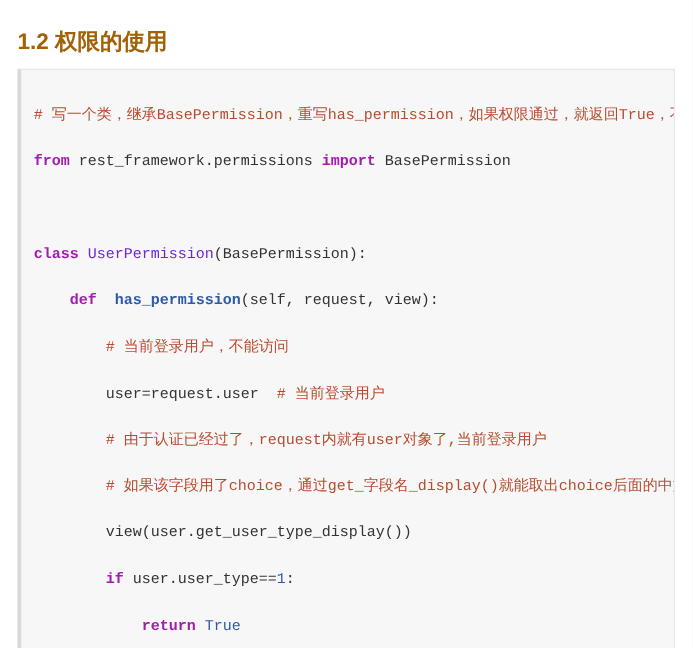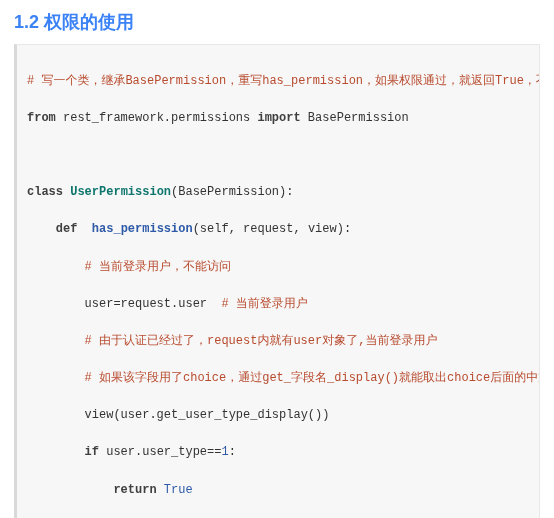--- a/index.html
+++ b/index.html
@@ -6,41 +6,41 @@
     margin: 0;
     padding: 10px 14px 0 14px;
     font-family: -apple-system, "Segoe UI", Arial, sans-serif;
     background: #ffffff;
     color: #222;
     width: 554px;
     box-sizing: border-box;
     position: relative;
   }
   h2.title {
-    margin: 0 0 10px 0;
+    margin: 11px 0 10px 0;
     font-size: 18px;
     font-weight: 700;
-    color: #3b82f6;
+    color: #a16207;
   }
   .codeblock {
     background: #f7f7f7;
     border: 1px solid #e8e8e8;
     border-left: 3px solid #d9d9d9;
     padding: 8px 10px;
     font-family: Consolas, "Courier New", monospace;
     font-size: 12px;
     line-height: 1.55;
     white-space: pre;
     overflow: hidden;
     color: #333;
   }
   .codeblock .line { display: block; }
   .c  { color: #b84b2e; }      
-  .kw { color: #404040; font-weight: bold; } 
-  .cn { color: #0f766e; font-weight: bold; text-align: right; } 
+  .kw { color: #a21caf; font-weight: bold; } 
+  .cn { color: #6d28d9; font-weight: normal; text-align: right; } 
   .fn { color: #2e5aa8; font-weight: bold; }      
   .lit{ color: #2e5aa8; }
 </style>
 </head>
 <body>
 
 <h2 class="title">1.2 权限的使用</h2>
 
 <div class="codeblock">
 <span class="line"><span class="c"># 写一个类，继承BasePermission，重写has_permission，如果权限通过，就返回True，不通过就返回False</span></span>

